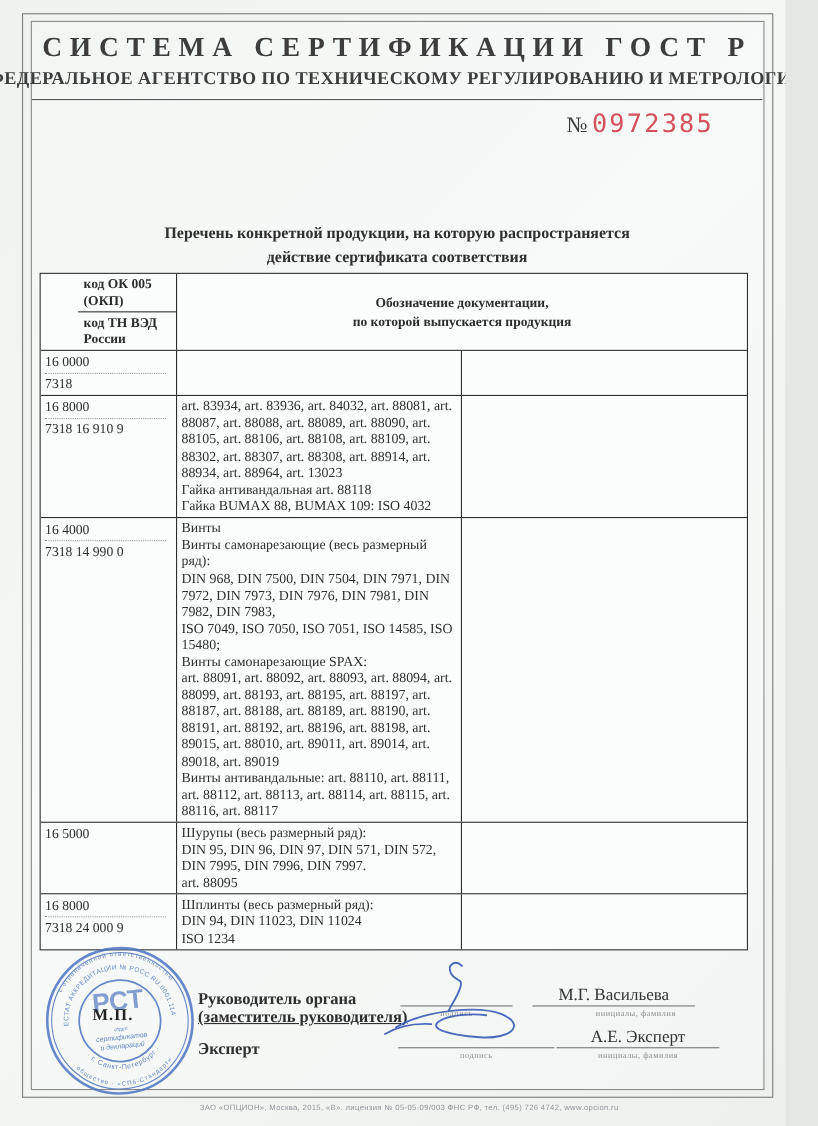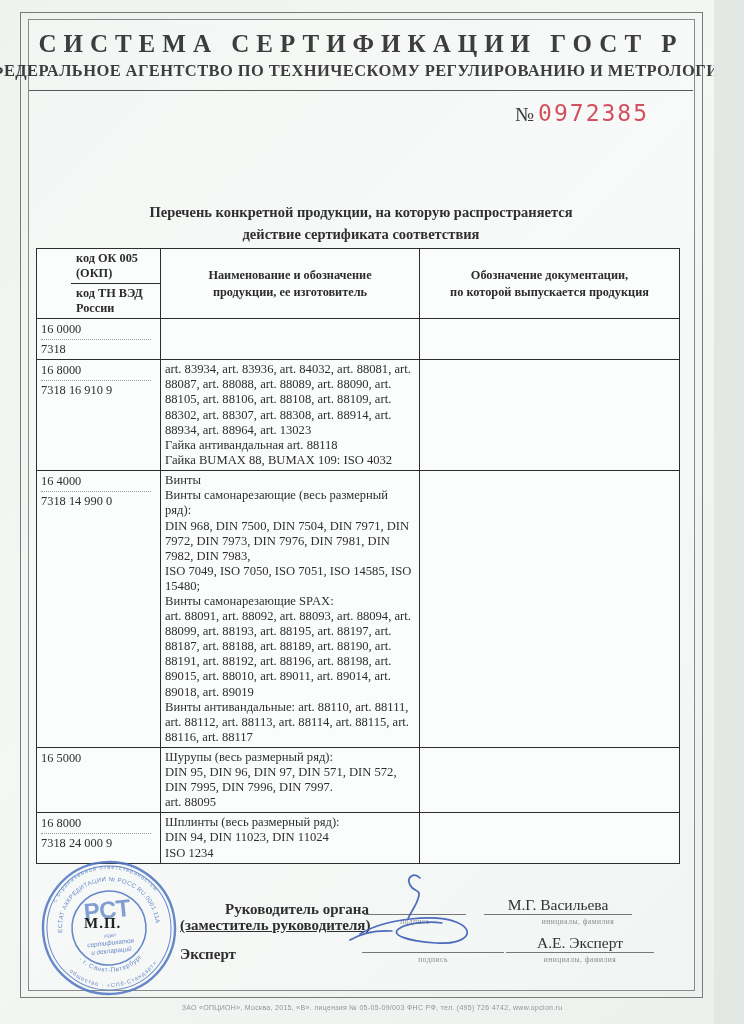--- a/index.html
+++ b/index.html
@@ -76,22 +76,20 @@
 
   <div class="descr">Перечень конкретной продукции,  на которую распространяется
 действие сертификата соответствия</div>
 
   <div class="tbl">
     <div class="t-row t-head">
       <div class="c1">
         <div class="h1t">код ОК 005 (ОКП)</div>
         <div class="h1b">код ТН ВЭД России</div>
       </div>
-      <div class="c2 hc">Наименование и обозначение
-продукции, ее изготовитель</div>
       <div class="c3 hc">Обозначение документации,
 по которой выпускается продукция</div>
     </div>
 
     <div class="t-row r1">
       <div class="c1 cell-codes">
         <span class="okp">16 0000</span>
         <span class="tnved">7318</span>
       </div>
       <div class="c2 cell-txt"></div>
@@ -156,21 +154,21 @@
         <span class="okp">16 8000</span>
         <span class="tnved">7318 24 000 9</span>
       </div>
       <div class="c2 cell-txt">Шплинты (весь размерный ряд):
 DIN 94, DIN 11023, DIN 11024
 ISO 1234</div>
       <div class="c3 cell-txt"></div>
     </div>
   </div>
 
-  <div class="sig-label" style="left:180px;top:901px;margin-left:45px;">Руководитель органа</div>
+  <div class="sig-label" style="left:180px;top:901px;">Руководитель органа</div>
   <div class="sig-label u" style="left:180px;top:917px;">(заместитель руководителя)</div>
   <div class="sig-label" style="left:180px;top:946px;">Эксперт</div>
 
   <div class="line" style="left:364px;top:896px;width:102px;height:18px;"></div>
   <div class="cap" style="left:364px;top:917px;width:102px;">подпись</div>
   <div class="line" style="left:362px;top:934px;width:142px;height:18px;"></div>
   <div class="cap" style="left:362px;top:955px;width:142px;">подпись</div>
 
   <div class="sig-name" style="left:484px;top:896px;width:148px;border-bottom:1px solid #777;">М.Г. Васильева</div>
   <div class="cap" style="left:504px;top:917px;width:148px;">инициалы, фамилия</div>

